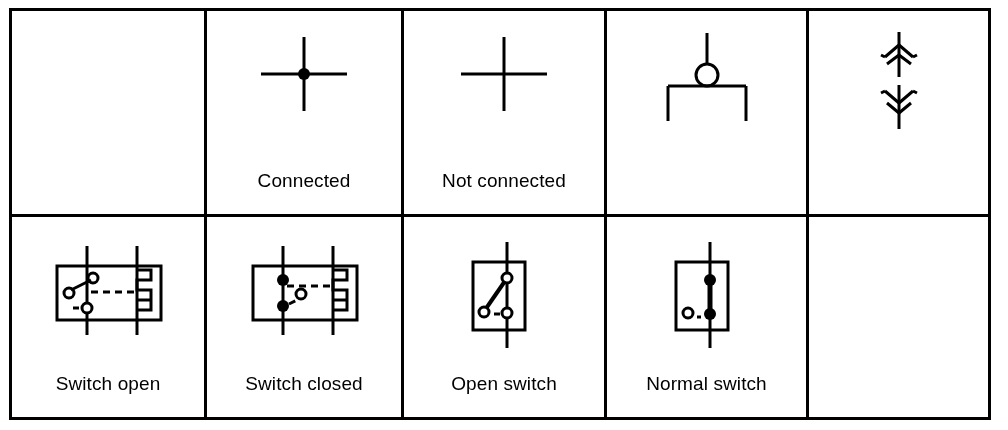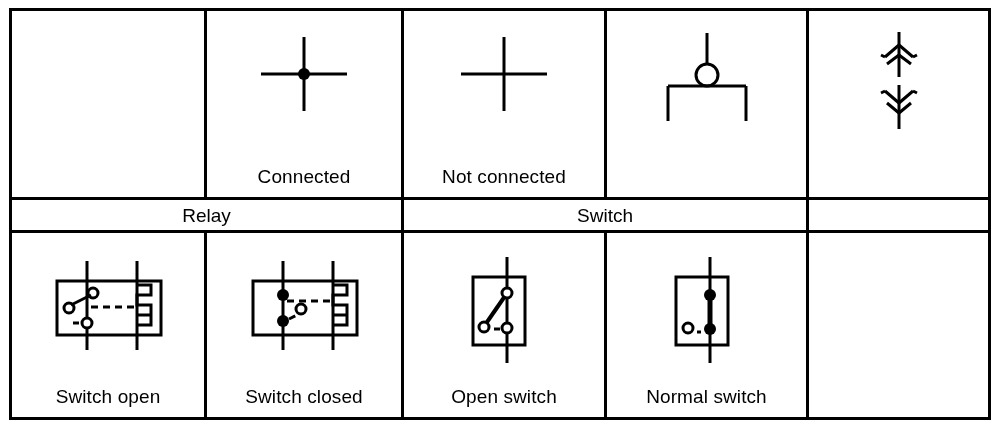--- a/index.html
+++ b/index.html
@@ -70,21 +70,21 @@
     align-items: flex-start;
     padding-top: 18px;
     box-sizing: border-box;
   }
   .cell-caption {
     flex: 0 0 auto;
     width: 100%;
     text-align: center;
     font-size: 19px;
     line-height: 1;
-    padding-bottom: 11px;
+    padding-bottom: 24px;
     letter-spacing: 0.1px;
   }
   .group-label {
     width: 100%;
     height: 100%;
     display: flex;
     align-items: center;
     justify-content: center;
     font-size: 19px;
     line-height: 1;
@@ -181,31 +181,20 @@
                   <path class="stroke" d="M45 84 L33 74 M45 84 L57 74" stroke-width="3"></path>
                   <path class="stroke" d="M31 62 L27 64 M59 62 L63 64" stroke-width="3"></path>
                 </g>
               </svg>
             </div>
             <div class="cell-caption"></div>
           </div>
         </td>
       </tr>
 
-      <tr class="row-group">
-        <td colspan="2">
-          <div class="group-label">Relay</div>
-        </td>
-        <td colspan="2">
-          <div class="group-label">Switch</div>
-        </td>
-        <td>
-          <div class="group-label"></div>
-        </td>
-      </tr>
 
       <tr class="row-symbols-bot">
 
         <td>
           <div class="cell">
             <div class="cell-art">
               <svg width="130" height="110" viewBox="0 0 130 110">
 
                 <line class="stroke" x1="44" y1="6" x2="44" y2="95" stroke-width="3"></line>
                 <line class="stroke" x1="94" y1="6" x2="94" y2="95" stroke-width="3"></line>

